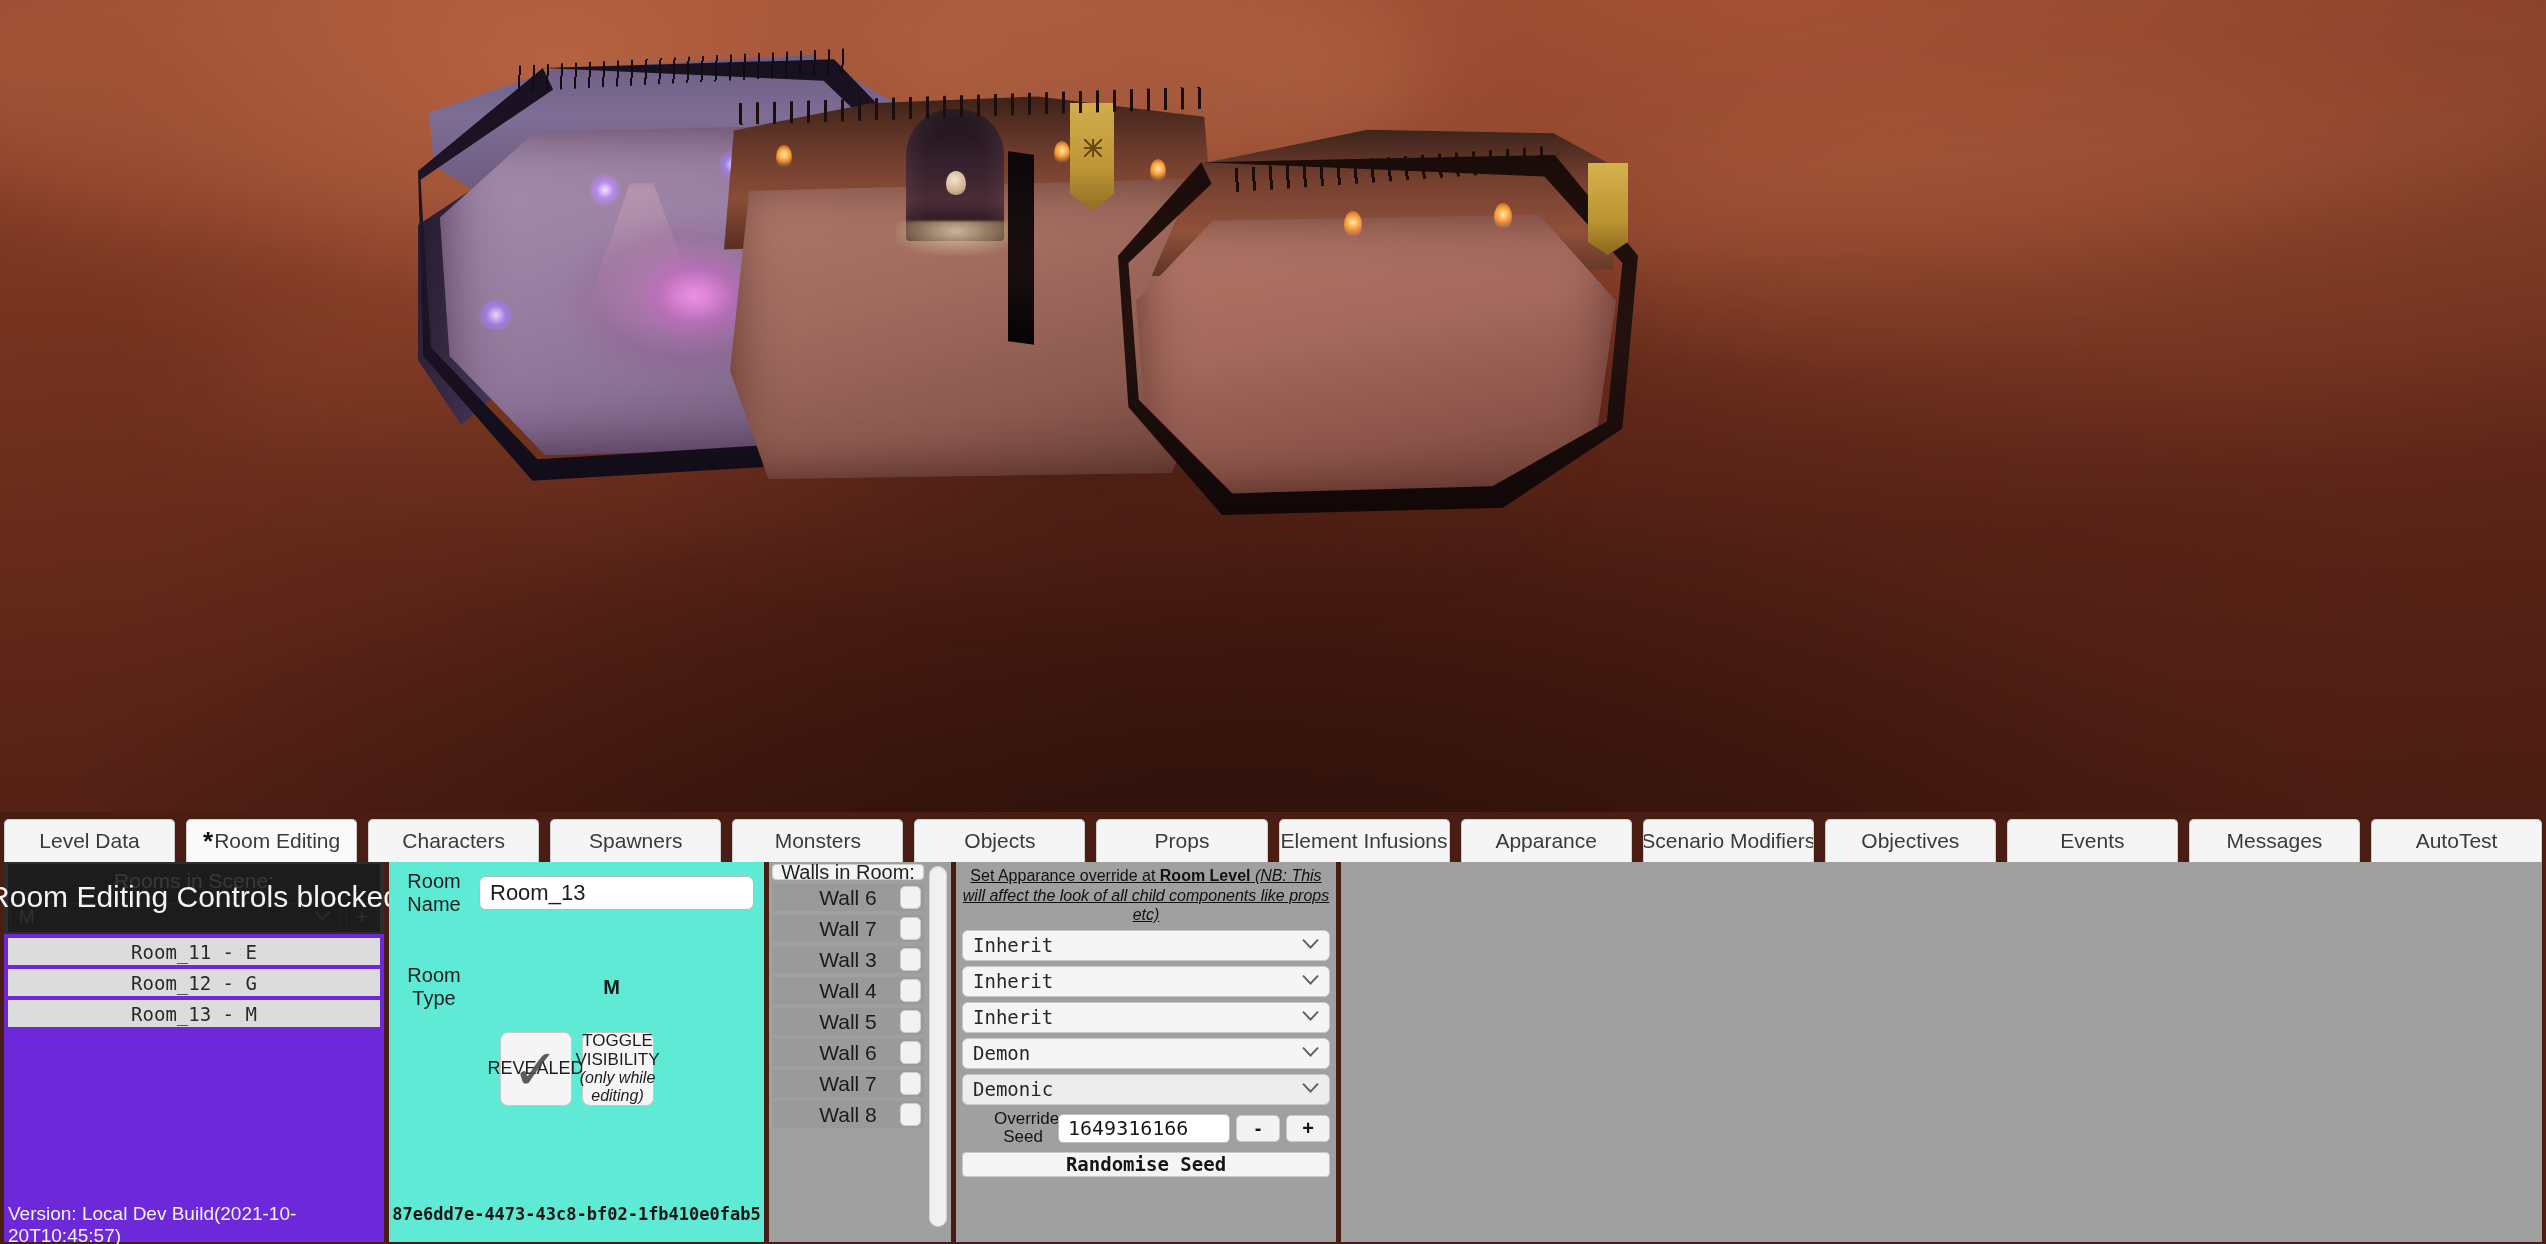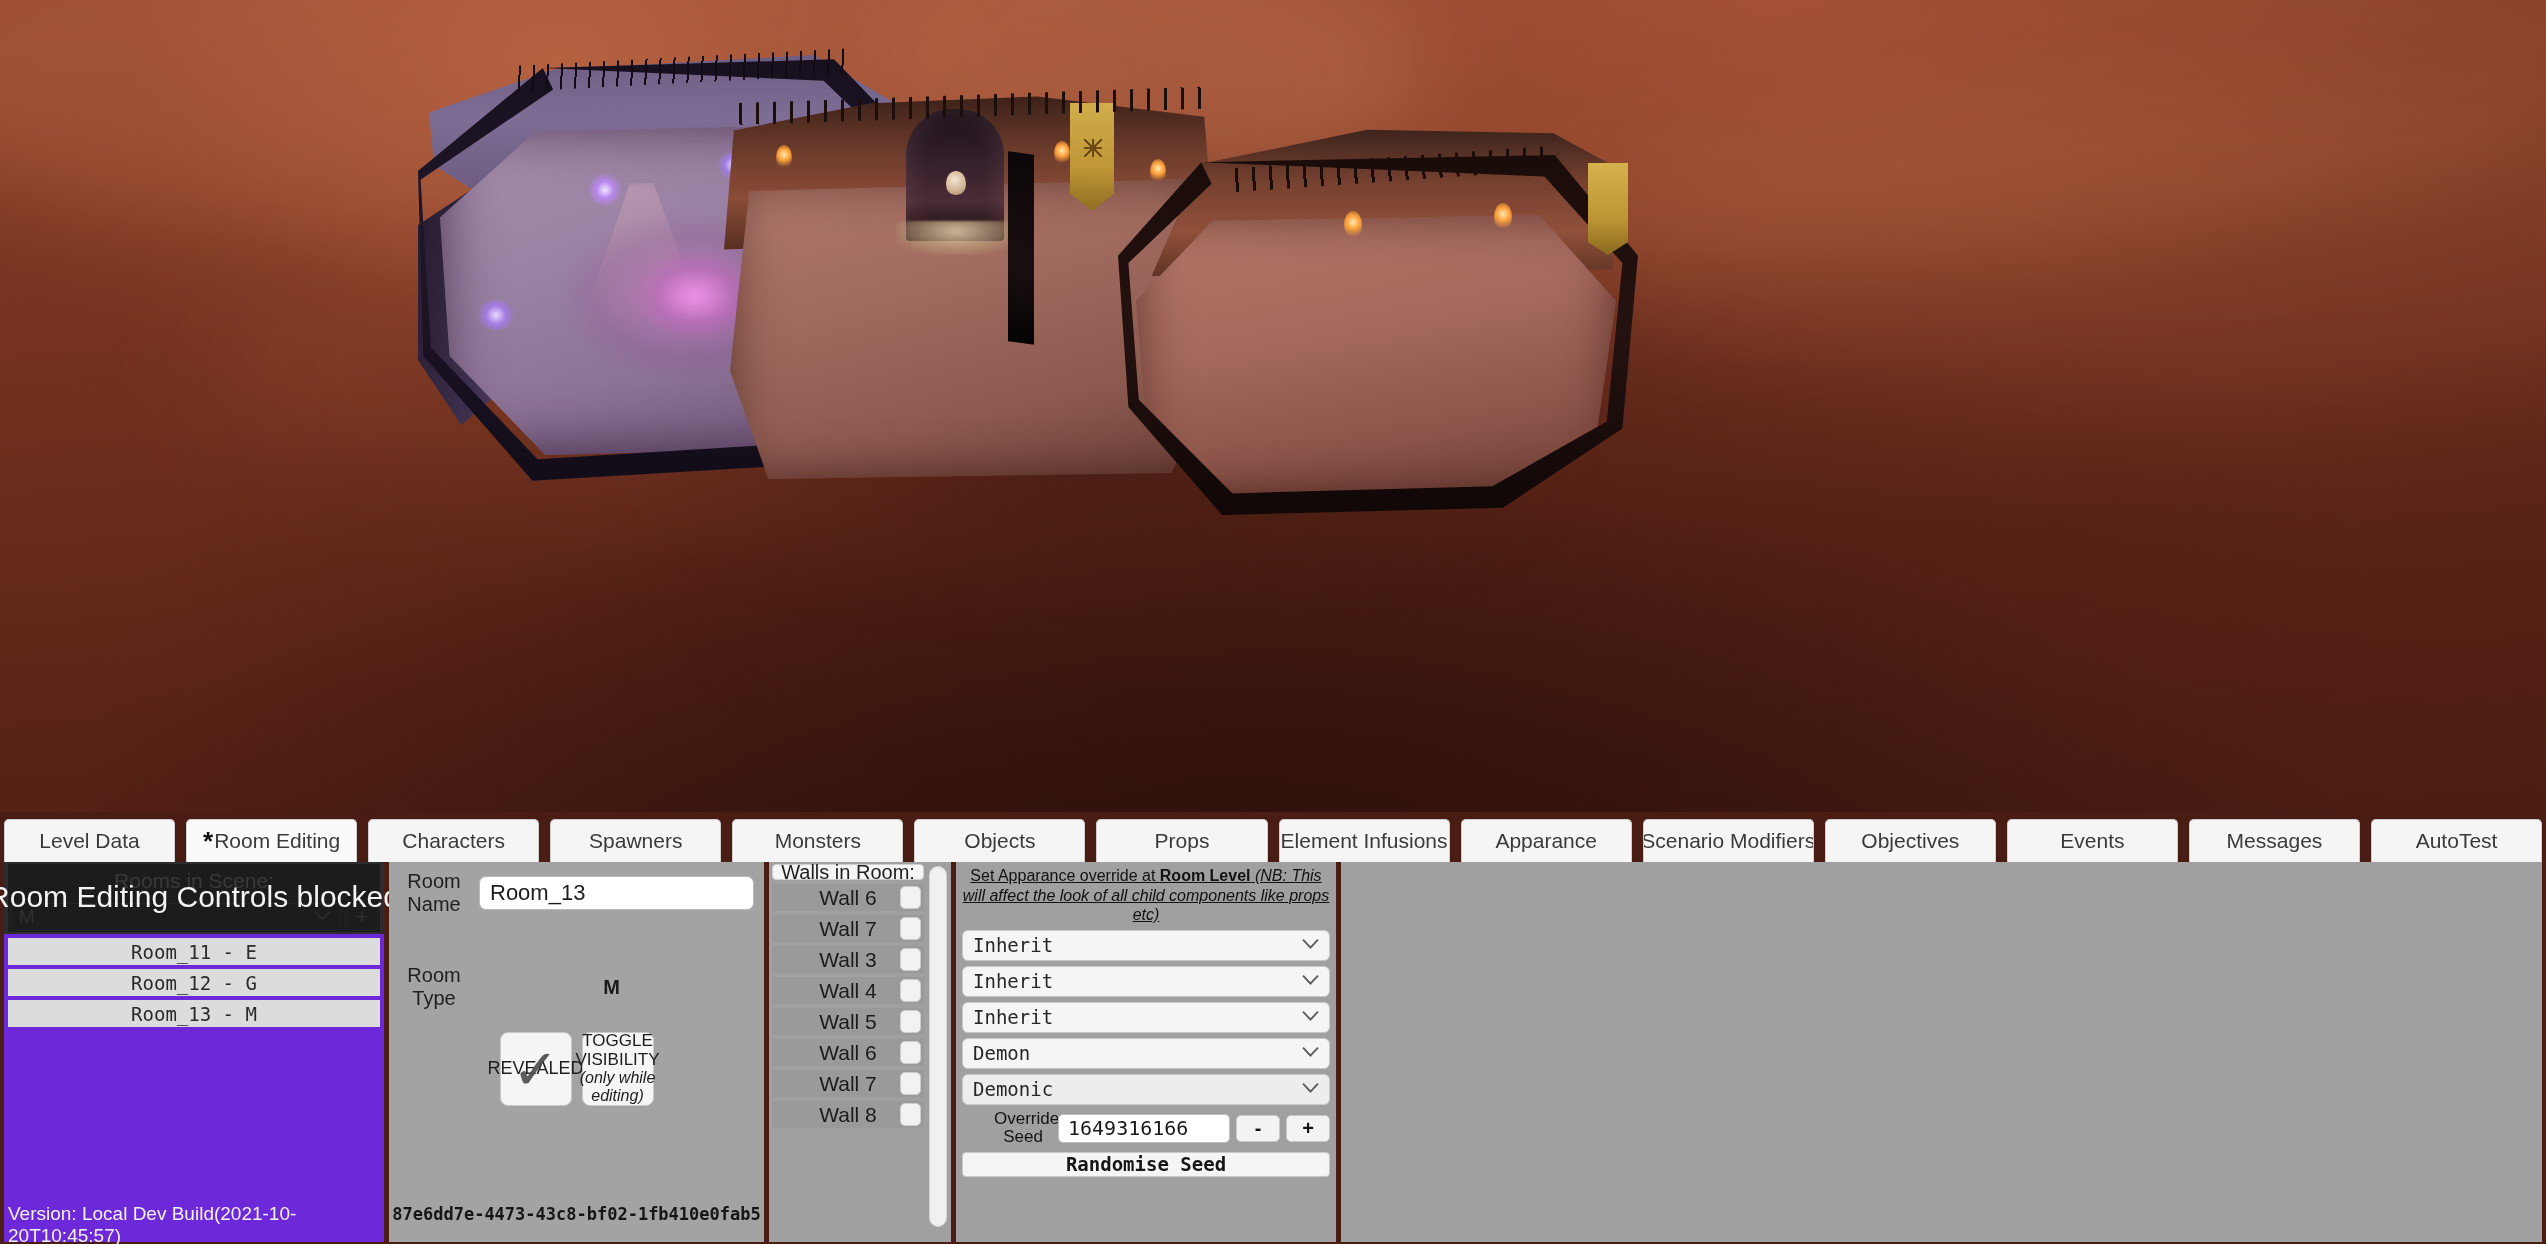--- a/index.html
+++ b/index.html
@@ -268,21 +268,21 @@
     position:absolute; left:4px; top:2px; right:4px; height:68px;
     background:rgba(26,26,26,0.86);
     display:flex; align-items:flex-end; justify-content:center;
     pointer-events:none;
   }
   .blocked-text {
     font-size:30px; color:#f4f4f4; padding-bottom:18px; white-space:nowrap;
   }
 
   
-  #detail-col { width:375px; position:relative; background:#a3a3a3; }
+  #detail-col { width:375px; position:relative; background:#5eead4; }
   .field-row { display:flex; align-items:center; gap:10px; padding:8px 10px 0 10px; }
   .field-label {
     width:70px; text-align:center; font-size:20px; color:#1f1f1f; line-height:1.15;
   }
   .text-input {
     flex:1; height:34px; background:#ffffff; border:1px solid #b9b9b9; border-radius:7px;
     display:flex; align-items:center; padding:0 10px; font-size:22px; color:#1c1c1c;
   }
   .roomtype-row { display:flex; align-items:center; padding:48px 10px 0 10px; }
   .roomtype-val { flex:1; text-align:center; font-size:20px; font-weight:700; color:#1b1b1b; }

